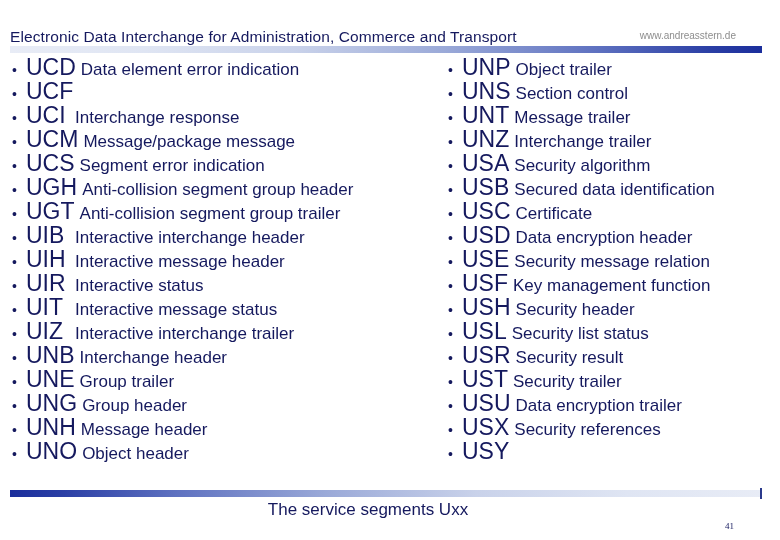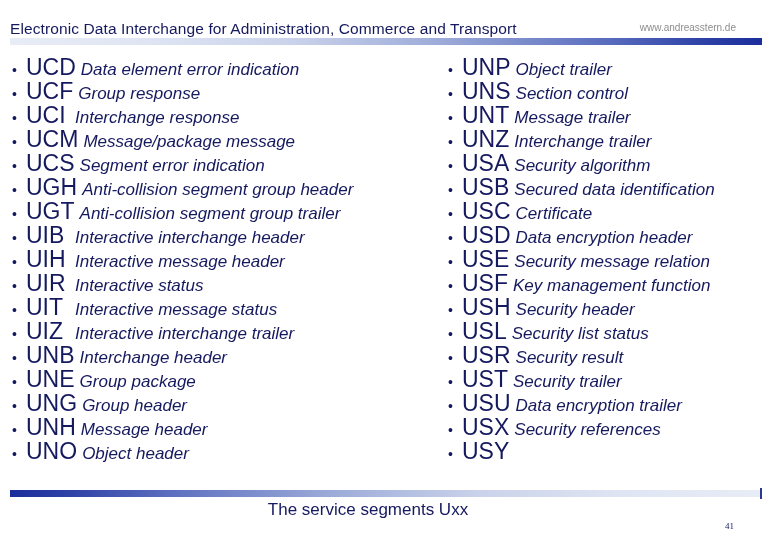--- a/index.html
+++ b/index.html
@@ -17,21 +17,21 @@
     position: relative;
     width: 780px;
     height: 540px;
     background: #ffffff;
   }
 
   
   .header {
     position: absolute;
     left: 0;
-    top: 4px;
+    top: 12px;
     width: 750px;
     height: 46px;
   }
   .header-title {
     position: absolute;
     left: 10px;
     top: 16px;
     font-size: 15.5px;
     color: #15195e;
     white-space: nowrap;
@@ -94,21 +94,20 @@
   .bullet-code {
     flex: 0 0 auto;
     min-width: 44px;
     font-size: 23px;
     color: #15195e;
   }
   .bullet-desc {
     font-size: 17px;
     color: #15195e;
     padding-left: 5px;
-    font-style: italic;
   }
 
   
   .footer-rule {
     position: absolute;
     left: 10px;
     top: 490px;
     width: 752px;
     height: 7px;
     background: linear-gradient(to right,
@@ -171,21 +170,20 @@
   <div class="content">
     <div class="col col-left" id="left-col">
         <div class="bullet-row">
           <span class="bullet-dot">•</span>
           <span class="bullet-code">UCD</span>
           <span class="bullet-desc">Data element error indication</span>
         </div>
         <div class="bullet-row">
           <span class="bullet-dot">•</span>
           <span class="bullet-code">UCF</span>
-          <span class="bullet-desc">Group response</span>
         </div>
         <div class="bullet-row">
           <span class="bullet-dot">•</span>
           <span class="bullet-code">UCI</span>
           <span class="bullet-desc">Interchange response</span>
         </div>
         <div class="bullet-row">
           <span class="bullet-dot">•</span>
           <span class="bullet-code">UCM</span>
           <span class="bullet-desc">Message/package message</span>
@@ -231,21 +229,21 @@
           <span class="bullet-desc">Interactive interchange trailer</span>
         </div>
         <div class="bullet-row">
           <span class="bullet-dot">•</span>
           <span class="bullet-code">UNB</span>
           <span class="bullet-desc">Interchange header</span>
         </div>
         <div class="bullet-row">
           <span class="bullet-dot">•</span>
           <span class="bullet-code">UNE</span>
-          <span class="bullet-desc">Group package</span>
+          <span class="bullet-desc">Group trailer</span>
         </div>
         <div class="bullet-row">
           <span class="bullet-dot">•</span>
           <span class="bullet-code">UNG</span>
           <span class="bullet-desc">Group header</span>
         </div>
         <div class="bullet-row">
           <span class="bullet-dot">•</span>
           <span class="bullet-code">UNH</span>
           <span class="bullet-desc">Message header</span>

